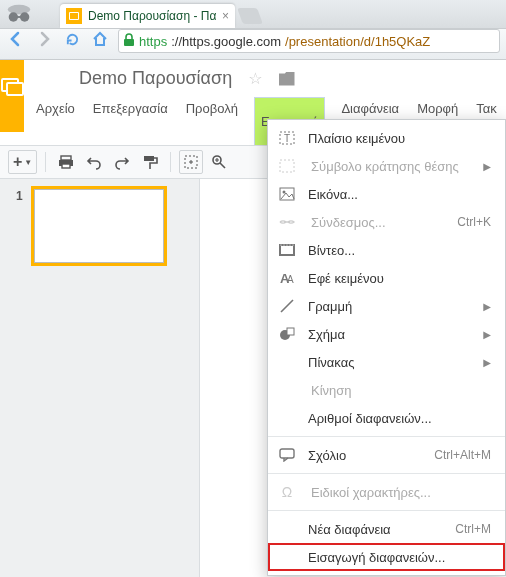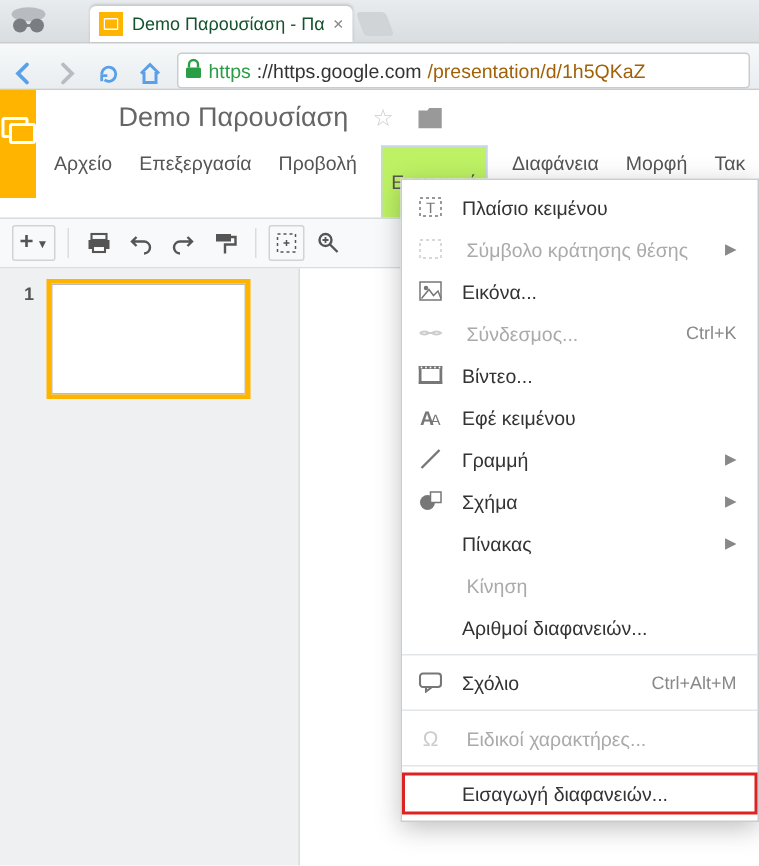--- a/index.html
+++ b/index.html
@@ -8,21 +8,21 @@
   
   .browser-top { height: 28px; background: linear-gradient(#e8ecef,#d9dde0); position: relative; }
   .incognito { position: absolute; left: 4px; top: 2px; width: 30px; height: 24px; }
   .tab { position: absolute; left: 60px; top: 4px; height: 24px; width: 175px; background: #fff; border-radius: 4px 4px 0 0; display: flex; align-items: center; padding: 0 6px; gap: 6px; box-shadow: 0 -1px 2px rgba(0,0,0,.15); }
   .tab-favicon { width: 16px; height: 16px; background: #ffb400; display:flex;align-items:center;justify-content:center;}
   .tab-favicon svg{width:10px;height:10px;}
   .tab-title { font-size: 12px; color: #14532d; white-space: nowrap; overflow: hidden; flex:1;}
   .tab-close { font-size: 12px; color: #888; }
   .newtab { position:absolute; left:240px; top:8px; width:20px;height:16px;background:#d0d4d7;border-radius:3px;transform:skewX(20deg);}
 
-  .nav-bar { height: 32px; background: linear-gradient(#f7f9fa,#e9edf0); border-top:1px solid #c9cdd0; border-bottom:1px solid #c9cdd0; display:flex; align-items:flex-end; padding:0 6px; gap:8px;}
+  .nav-bar { height: 32px; background: linear-gradient(#f7f9fa,#e9edf0); border-top:1px solid #c9cdd0; border-bottom:1px solid #c9cdd0; display:flex; align-items:flex-start; padding:0 6px; gap:8px;}
   .nav-btn { width:20px;height:20px;display:flex;align-items:center;justify-content:center;color:#58a0e8;}
   .nav-btn.disabled{color:#b8bcc0;}
   .url-bar { flex:1; height:24px; background:#fff; border:1px solid #c9cdd0; border-radius:3px; display:flex; align-items:center; padding:0 4px; gap:4px; font-size:13px; overflow:hidden; white-space:nowrap;}
   .lock { color:#2a9e44; }
   .url-https{color:#2a9e44;}
   .url-host{color:#333;}
   .url-path{color:#a16207;}
 
   
   .app { display:flex; }
@@ -309,17 +309,22 @@
       <span class="dd-short">Ctrl+Alt+M</span>
     </div>
     <div class="dd-sep"></div>
     <div class="dd-item disabled">
       <span class="dd-ico">
         <span style="font-size:14px;color:#ccc">Ω</span>
       </span>
       <span class="dd-label">Ειδικοί χαρακτήρες...</span>
     </div>
     <div class="dd-sep"></div>
+    <div class="dd-item">
+      <span class="dd-ico"></span>
+      <span class="dd-label">Νέα διαφάνεια</span>
+      <span class="dd-short">Ctrl+M</span>
+    </div>
     <div class="dd-item highlight">
       <span class="dd-ico"></span>
       <span class="dd-label">Εισαγωγή διαφανειών...</span>
     </div>
   </div>
 
 </body></html>

